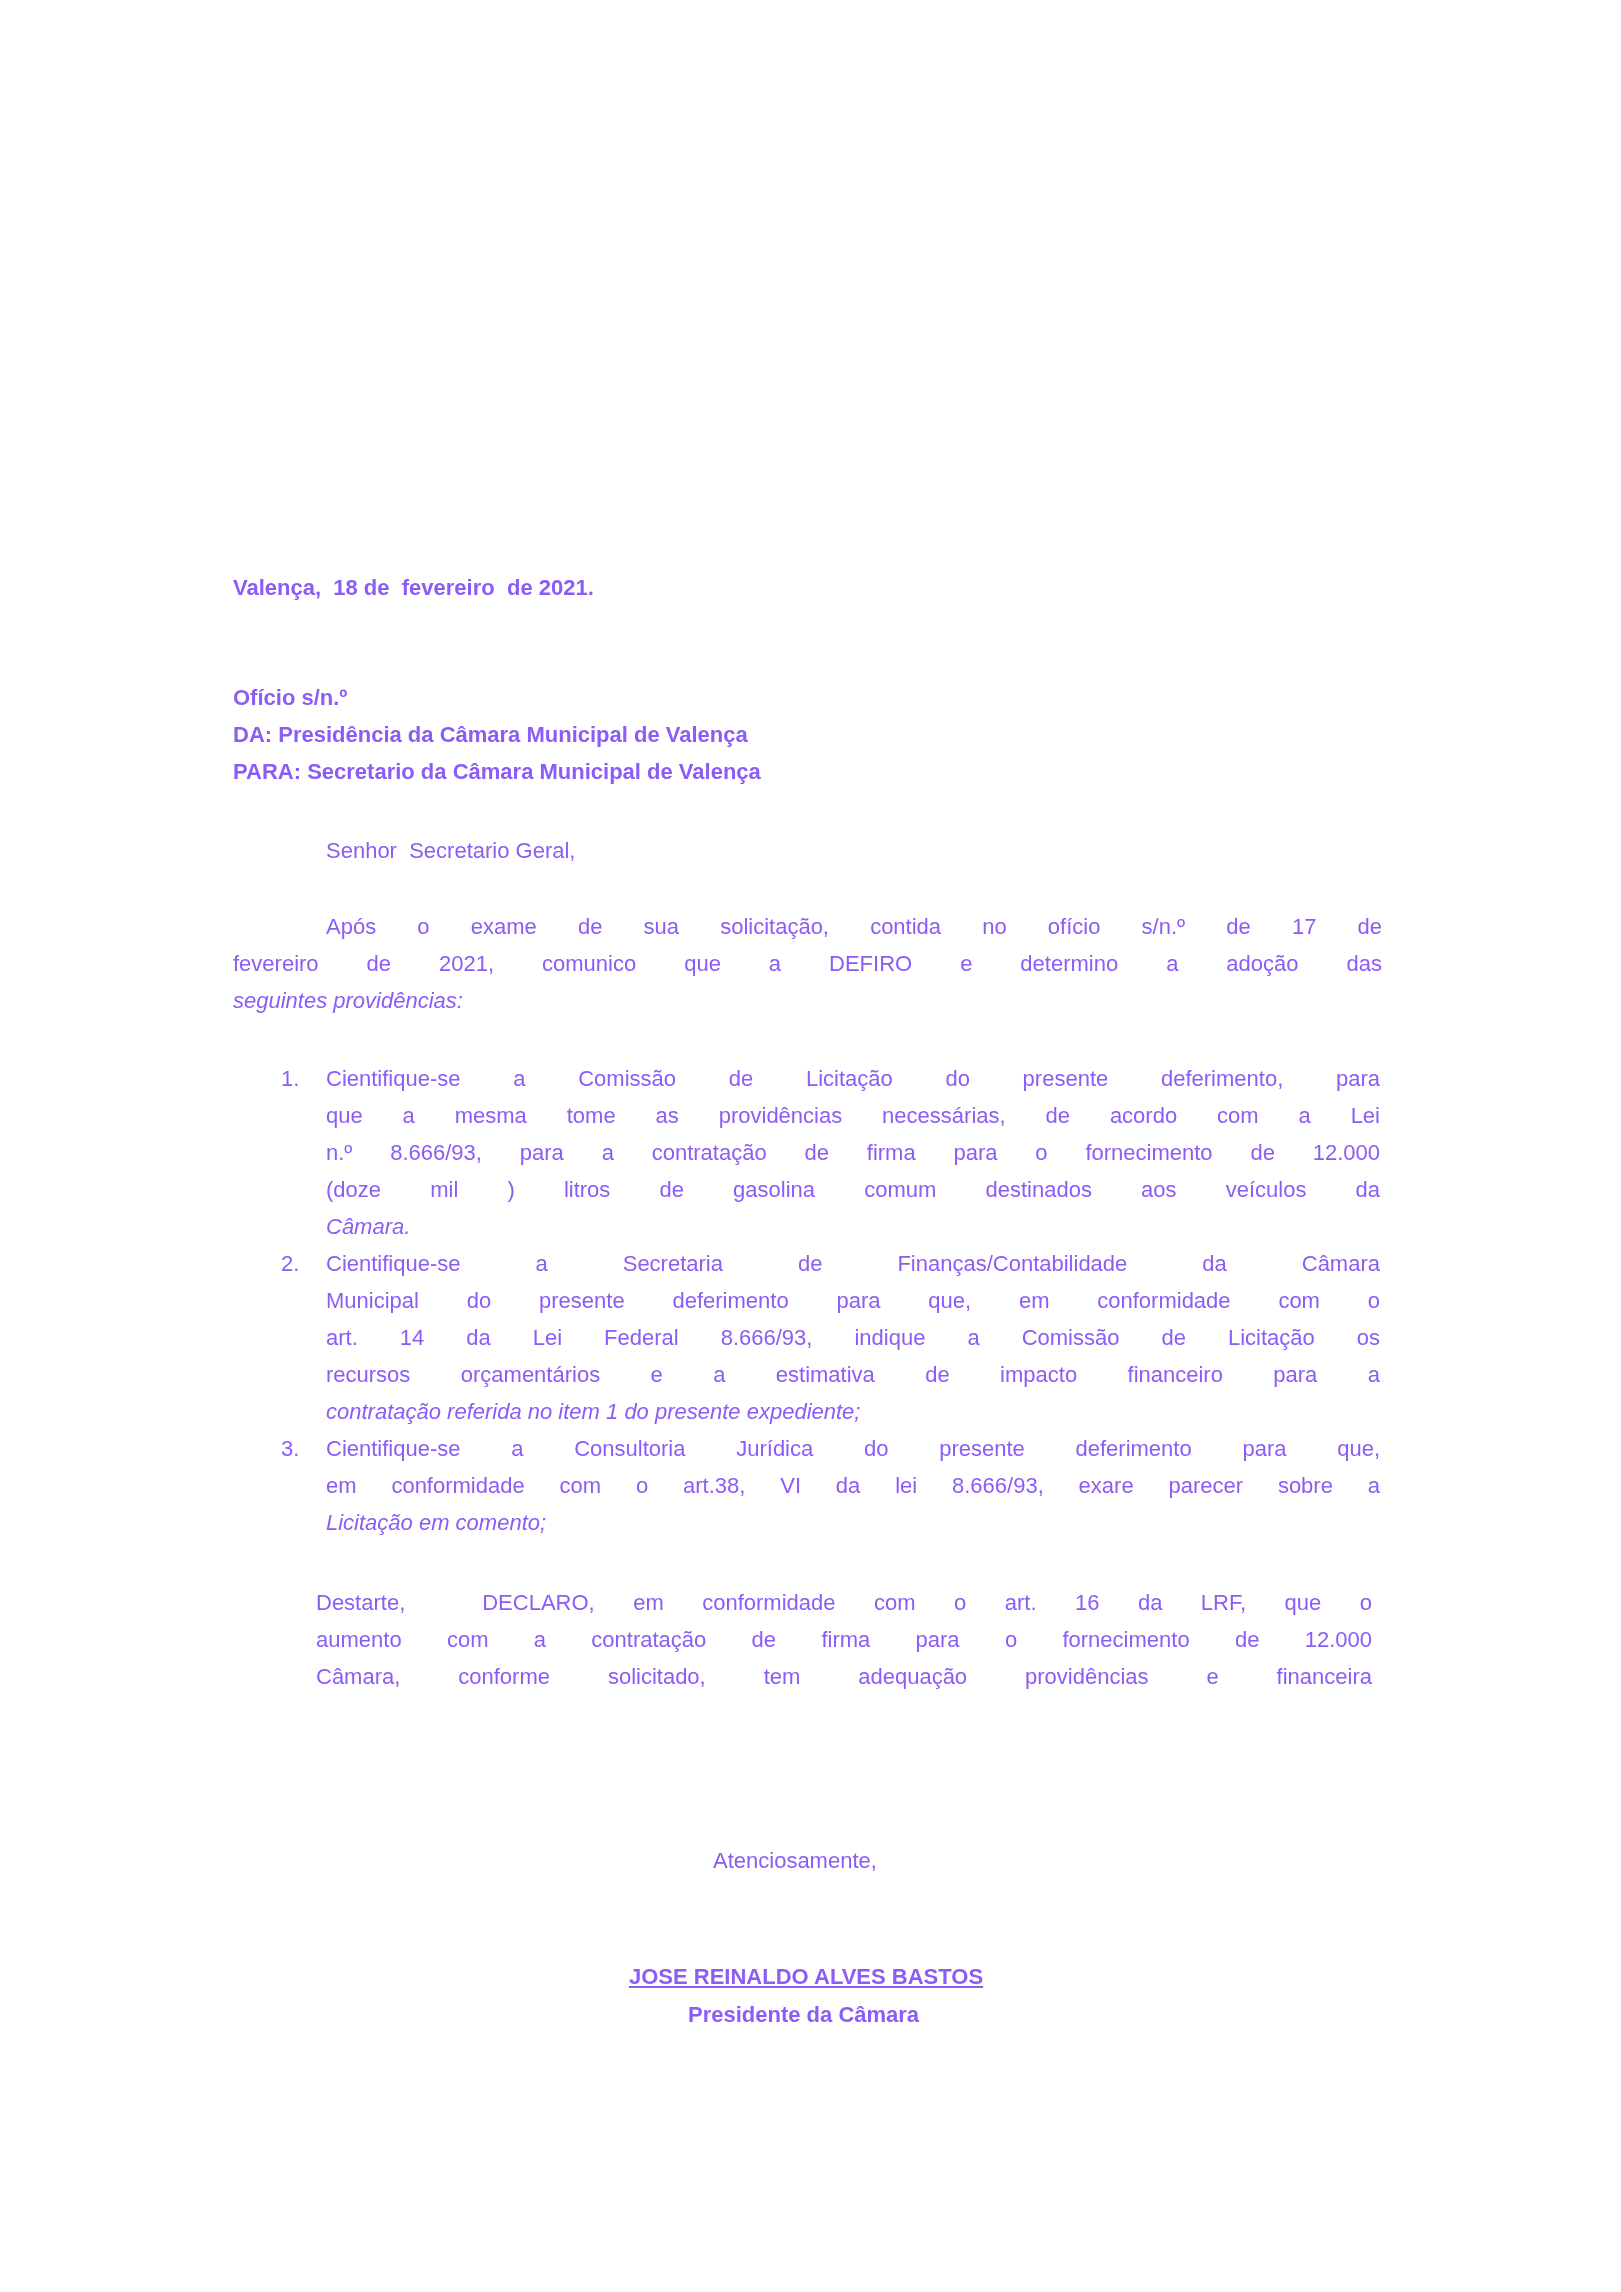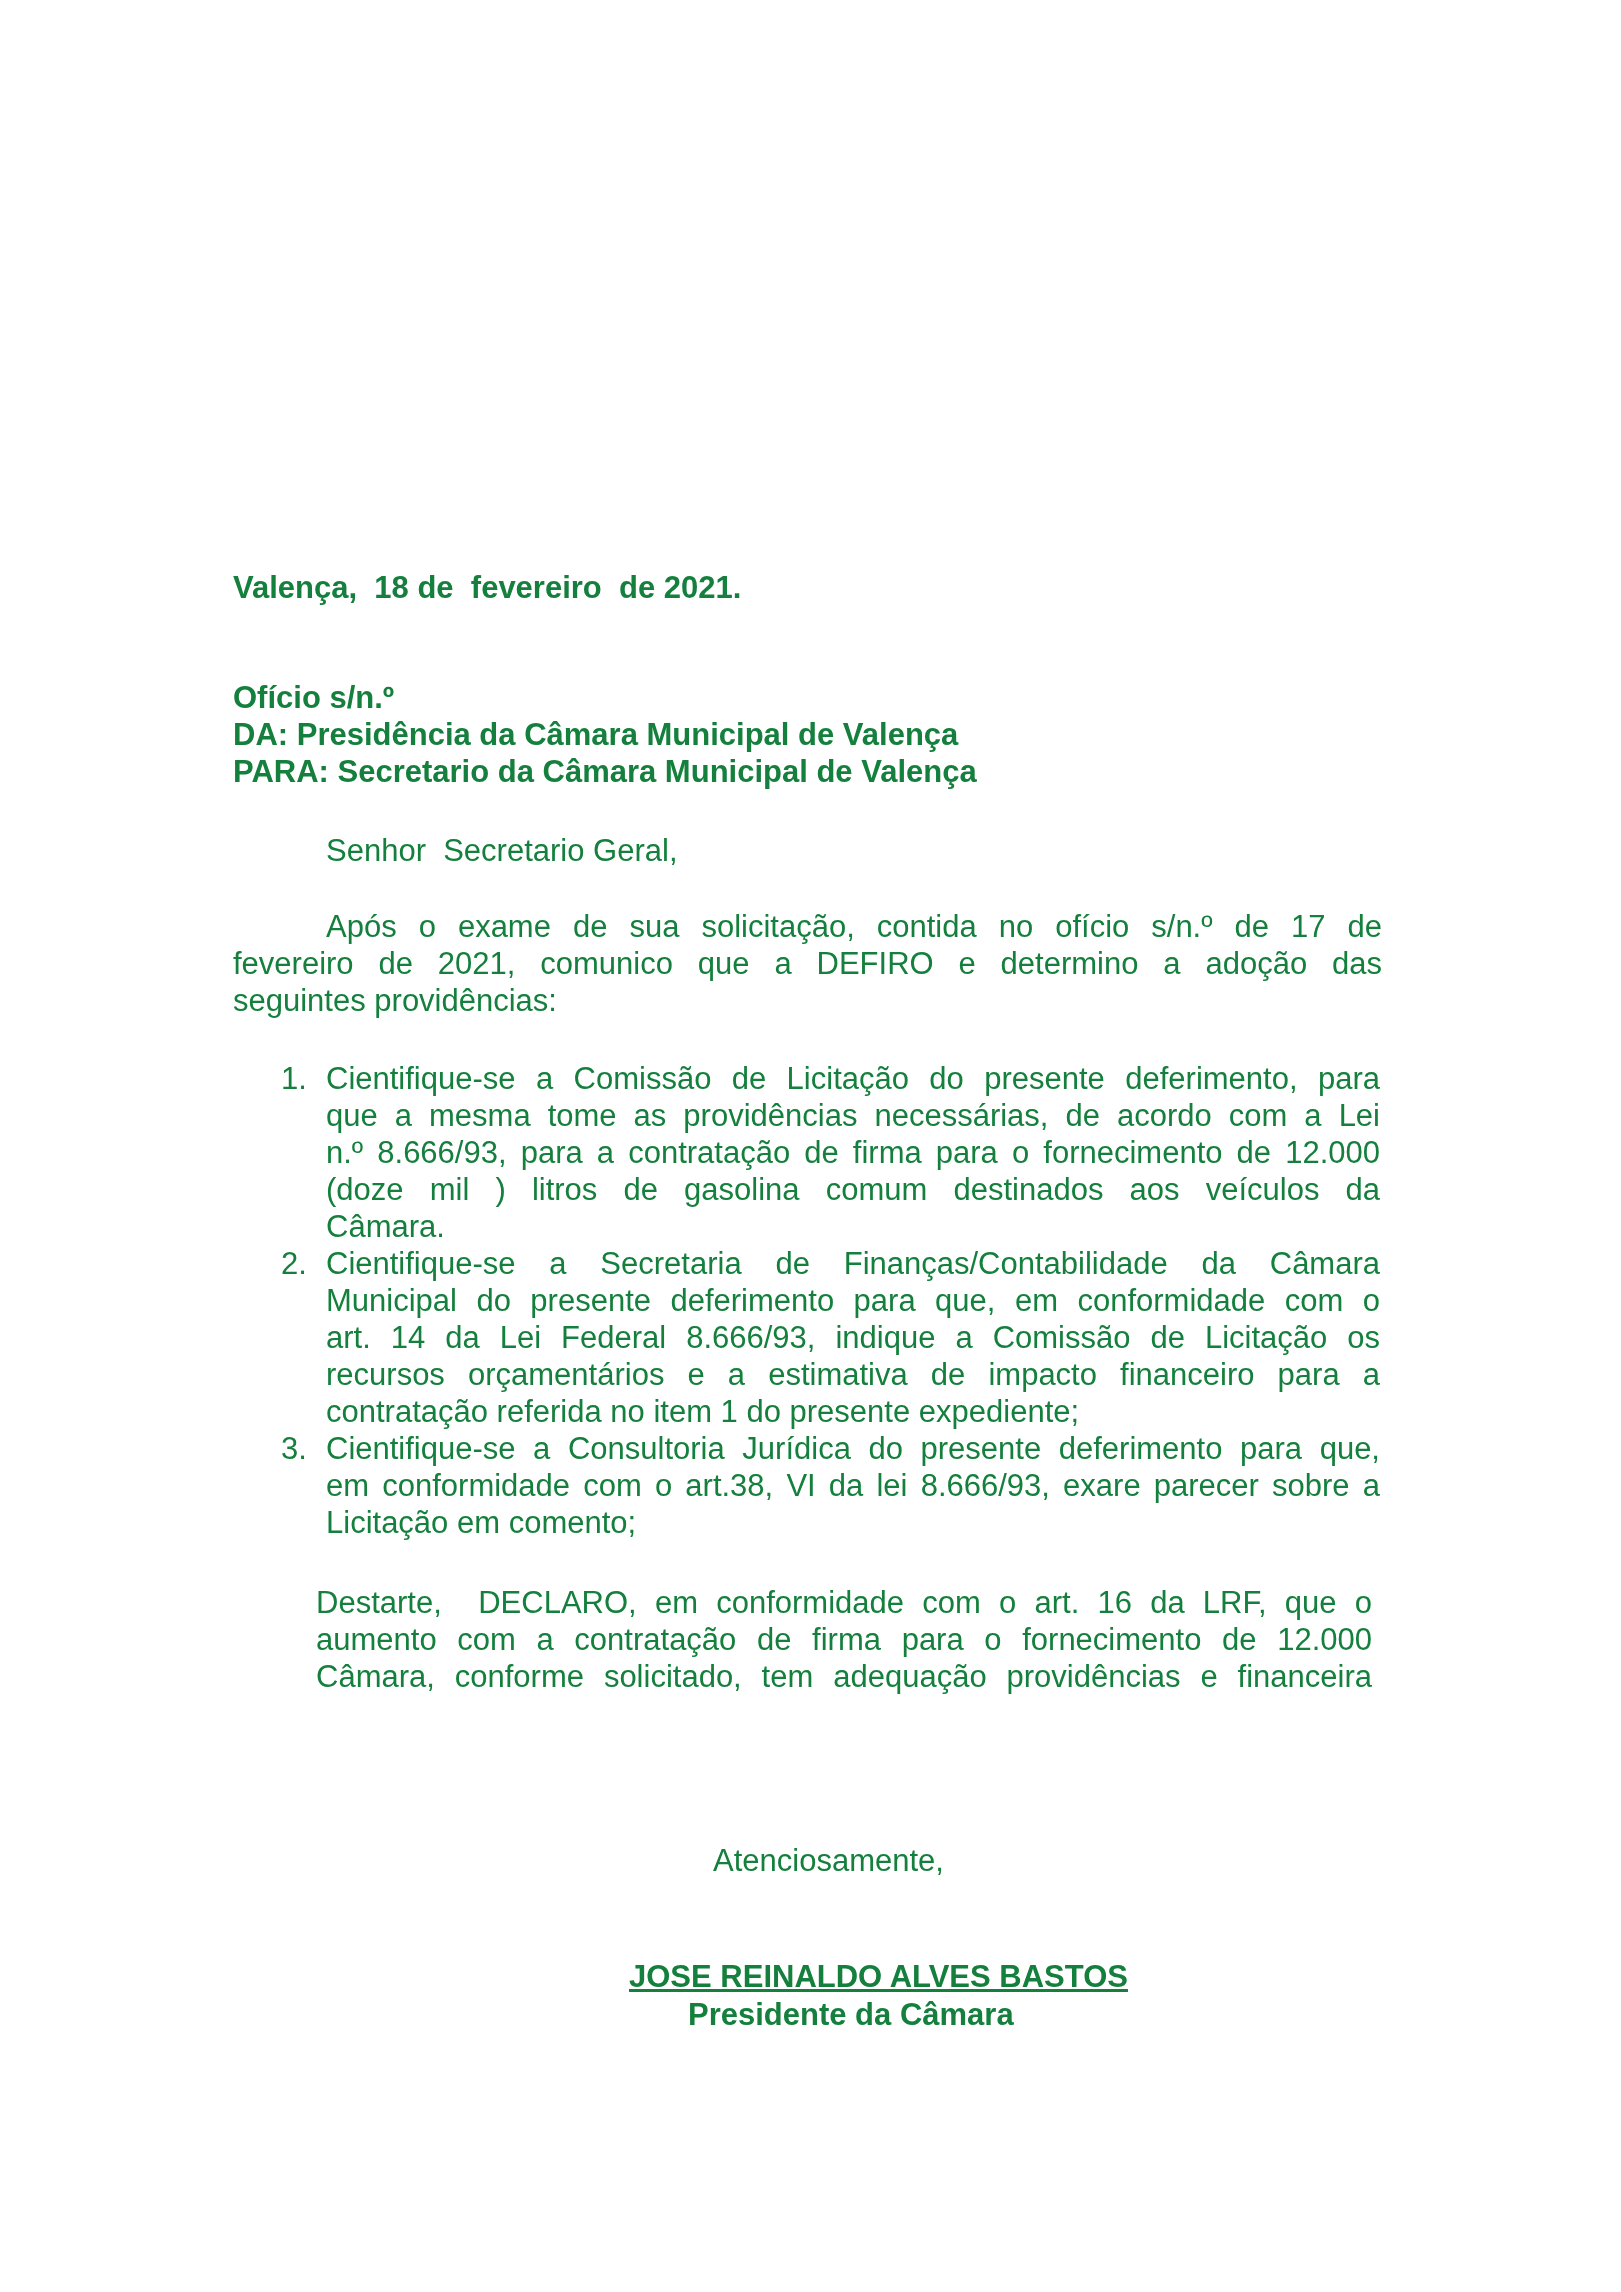--- a/index.html
+++ b/index.html
@@ -1,33 +1,33 @@
 <!DOCTYPE html>
 <html><head>
 <meta charset="utf-8">
 <style>
   html, body { margin: 0; padding: 0; background: #ffffff; }
   .page {
     position: relative;
     width: 1621px;
     height: 2293px;
     background: #ffffff;
-    color: #15803d;
+    color: #8b5cf6;
     font-family: "Liberation Sans", "DejaVu Sans", sans-serif;
-    font-size: 31px;
+    font-size: 22px;
     line-height: 37px;
     overflow: hidden;
   }
   .abs  { position: absolute; }
   .bold { font-weight: 700; }
   .pre  { white-space: pre-wrap; }
   
   .jl { text-align: justify; text-align-last: justify; }
   
-  .ll { text-align: left; text-align-last: left; }
+  .ll { text-align: left; text-align-last: left; font-style: italic; }
   .indent { text-indent: 93px; }
   .para { }
   .olist { }
   .item { position: relative; padding-left: 45px; }
   .item .num { position: absolute; left: 0; top: 0; }
 </style>
 </head>
 <body>
 
 <div class="page">

